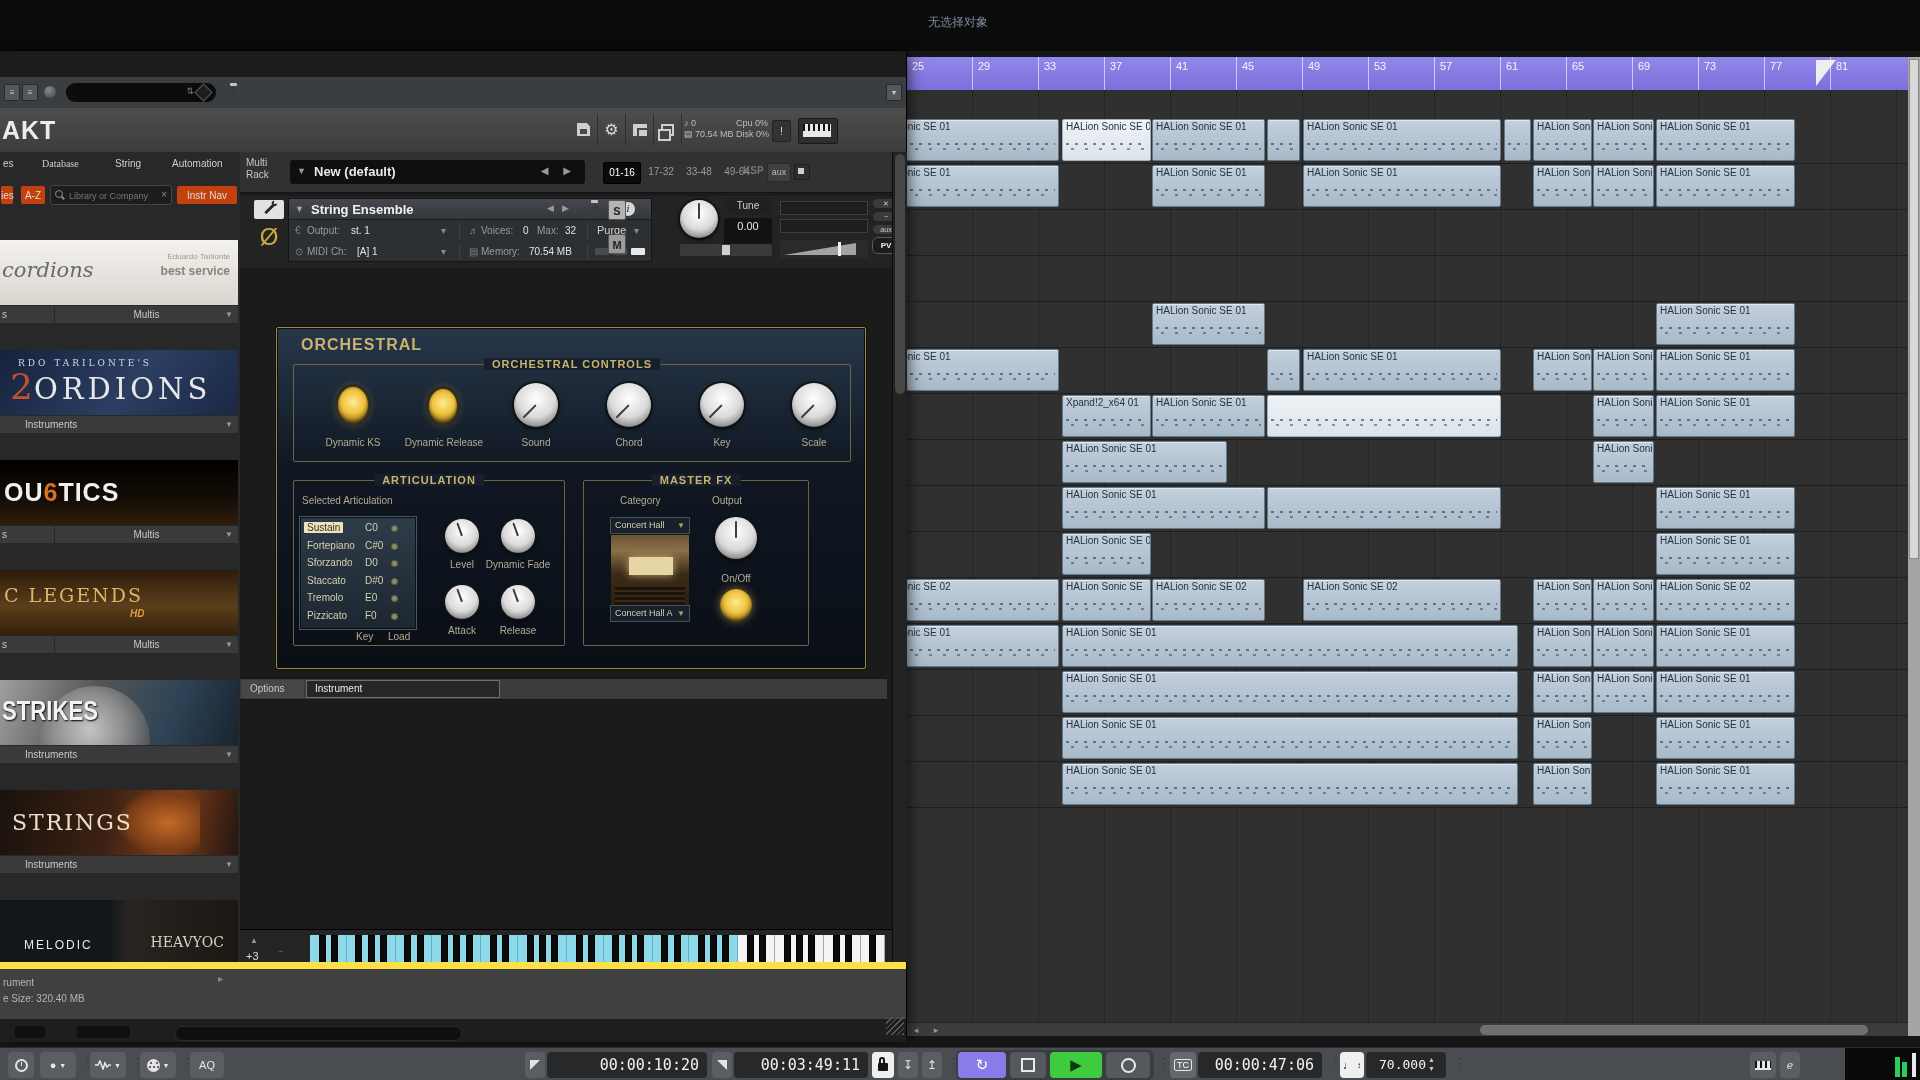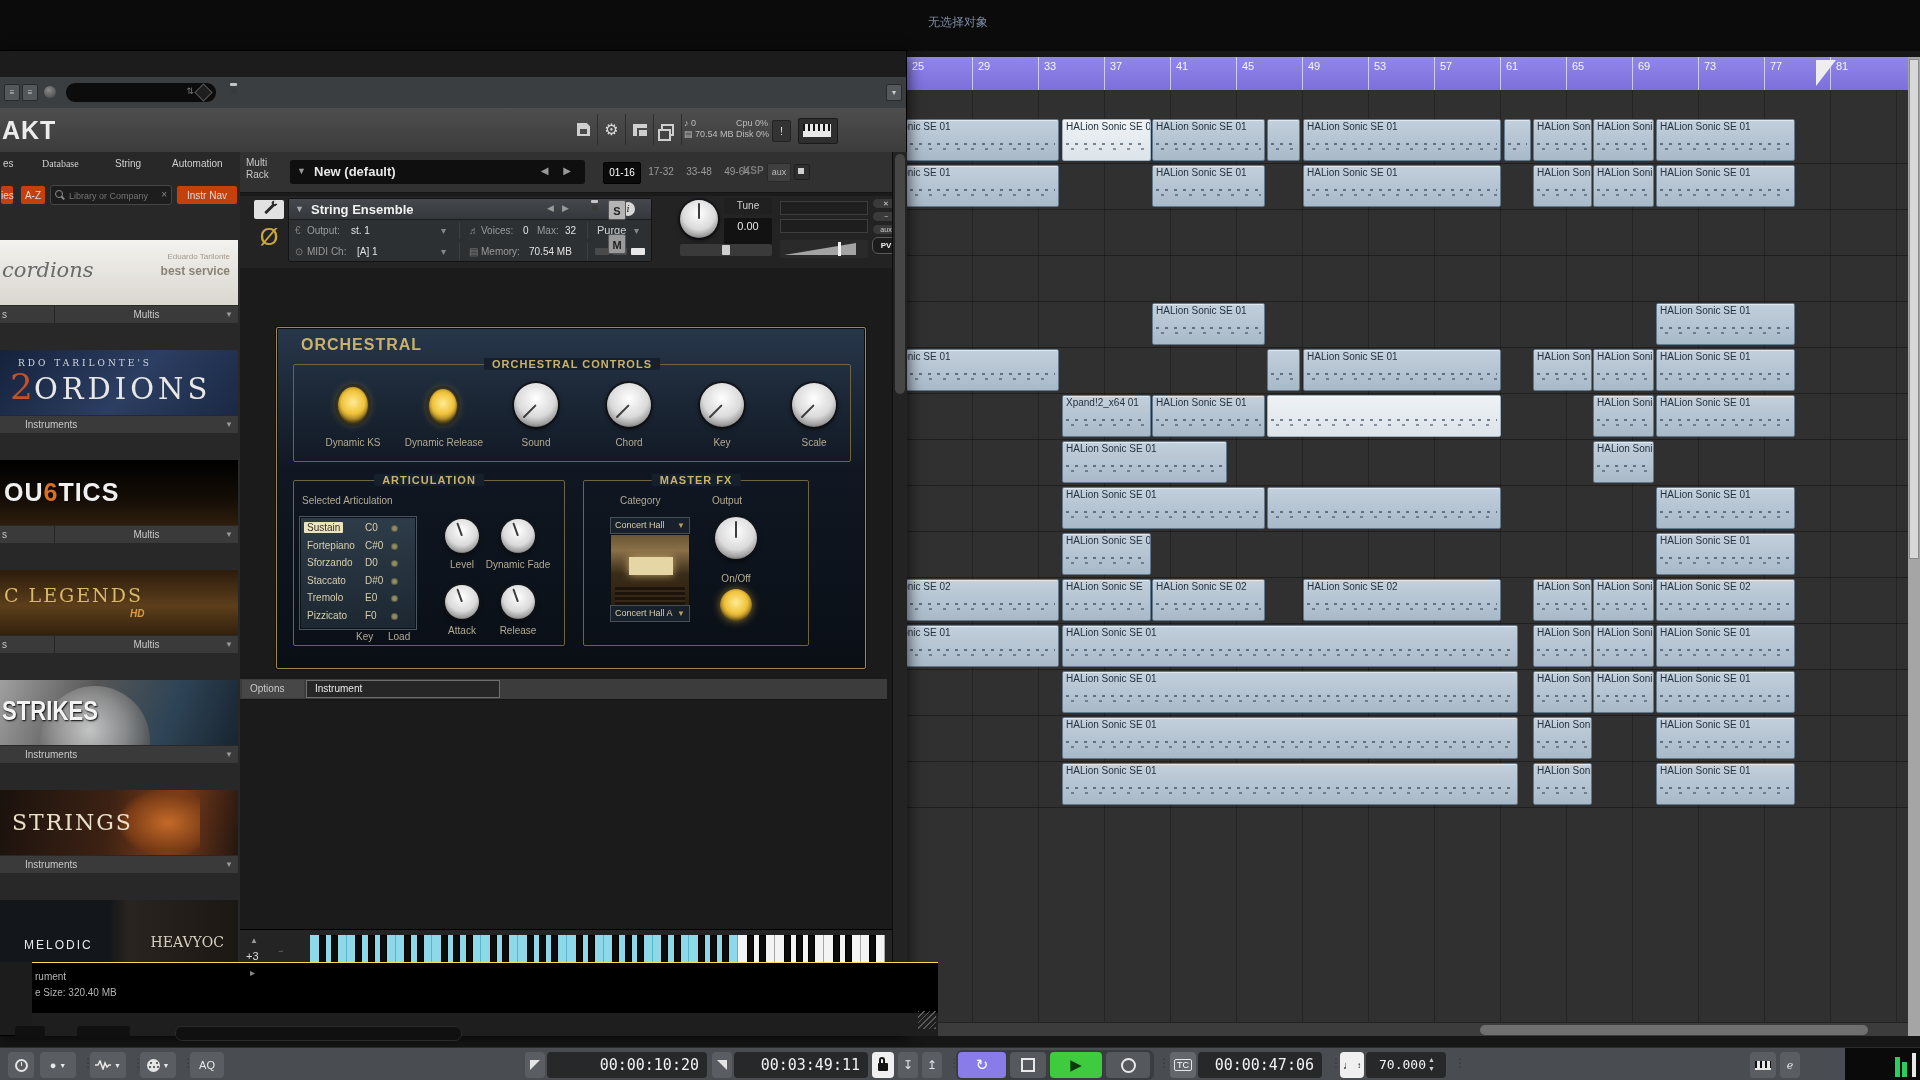--- a/index.html
+++ b/index.html
@@ -192,21 +192,21 @@
   #tabbar{position:absolute;left:0;top:526px;width:647px;height:20px;background:#3c3c3c;border-top:1px solid #1a1a1a;border-bottom:1px solid #141414;}
   #tabOptions{position:absolute;left:2px;top:1px;width:62px;height:18px;background:#474747;color:#c8c8c8;font-size:10px;line-height:18px;padding-left:8px;box-sizing:border-box;}
   #tabInstrument{position:absolute;left:66px;top:1px;width:194px;height:18px;background:#262626;border:1px solid #6e6e6e;
     color:#e8e8e8;font-size:10px;line-height:16px;padding-left:8px;box-sizing:border-box;}
   #kbsec{position:absolute;left:0;top:777px;width:652px;height:84px;background:#242424;border-top:1px solid #000;}
   #kbkeys{position:absolute;left:70px;top:5px;height:73px;background:#0d0d0d;}
   .wkey{position:absolute;top:0;height:73px;background:#f4f4f4;border-right:1px solid #a8a8a8;box-sizing:border-box;}
   .wkey.blue{background:#8ed9e9;border-right-color:#58b5ca;}
   .bkey{position:absolute;top:0;height:45px;width:7px;background:#0b0b0b;border:1px solid #000;box-sizing:border-box;}
   #kbleft{position:absolute;left:4px;top:4px;width:60px;height:76px;color:#bbb;}
-  #ktFoot{left:0;top:911px;width:906px;height:73px;background:#000000;border-top:1px solid #fde047;margin-left:32px;}
+  #ktFoot{left:0;top:911px;width:906px;height:73px;background:#404040;border-top:7px solid #fde047;}
   #ktFoot .l{position:absolute;left:3px;font-size:10px;color:#b4b4b4;}
   #footStrip{position:absolute;left:0;top:50px;width:906px;height:23px;background:#1e1e1e;}
   #grip{position:absolute;left:886px;top:48px;width:18px;height:18px;
     background:repeating-linear-gradient(135deg,#5a5a5a 0 1px,transparent 1px 4px);}
   
   #transport{left:0;top:1047px;width:1920px;height:33px;background:#494c50;border-top:1px solid #2a2a2a;}
   .tpbtn{position:absolute;top:4px;height:26px;background:#5a5d61;border-radius:4px;color:#e8e8e8;
     display:flex;align-items:center;justify-content:center;gap:3px;font-size:11px;}
   .tsep{position:absolute;top:8px;color:#34373a;font-size:12px;}
   .tfield{position:absolute;top:4px;height:26px;background:#26282a;border-radius:4px;color:#f2f2f2;

